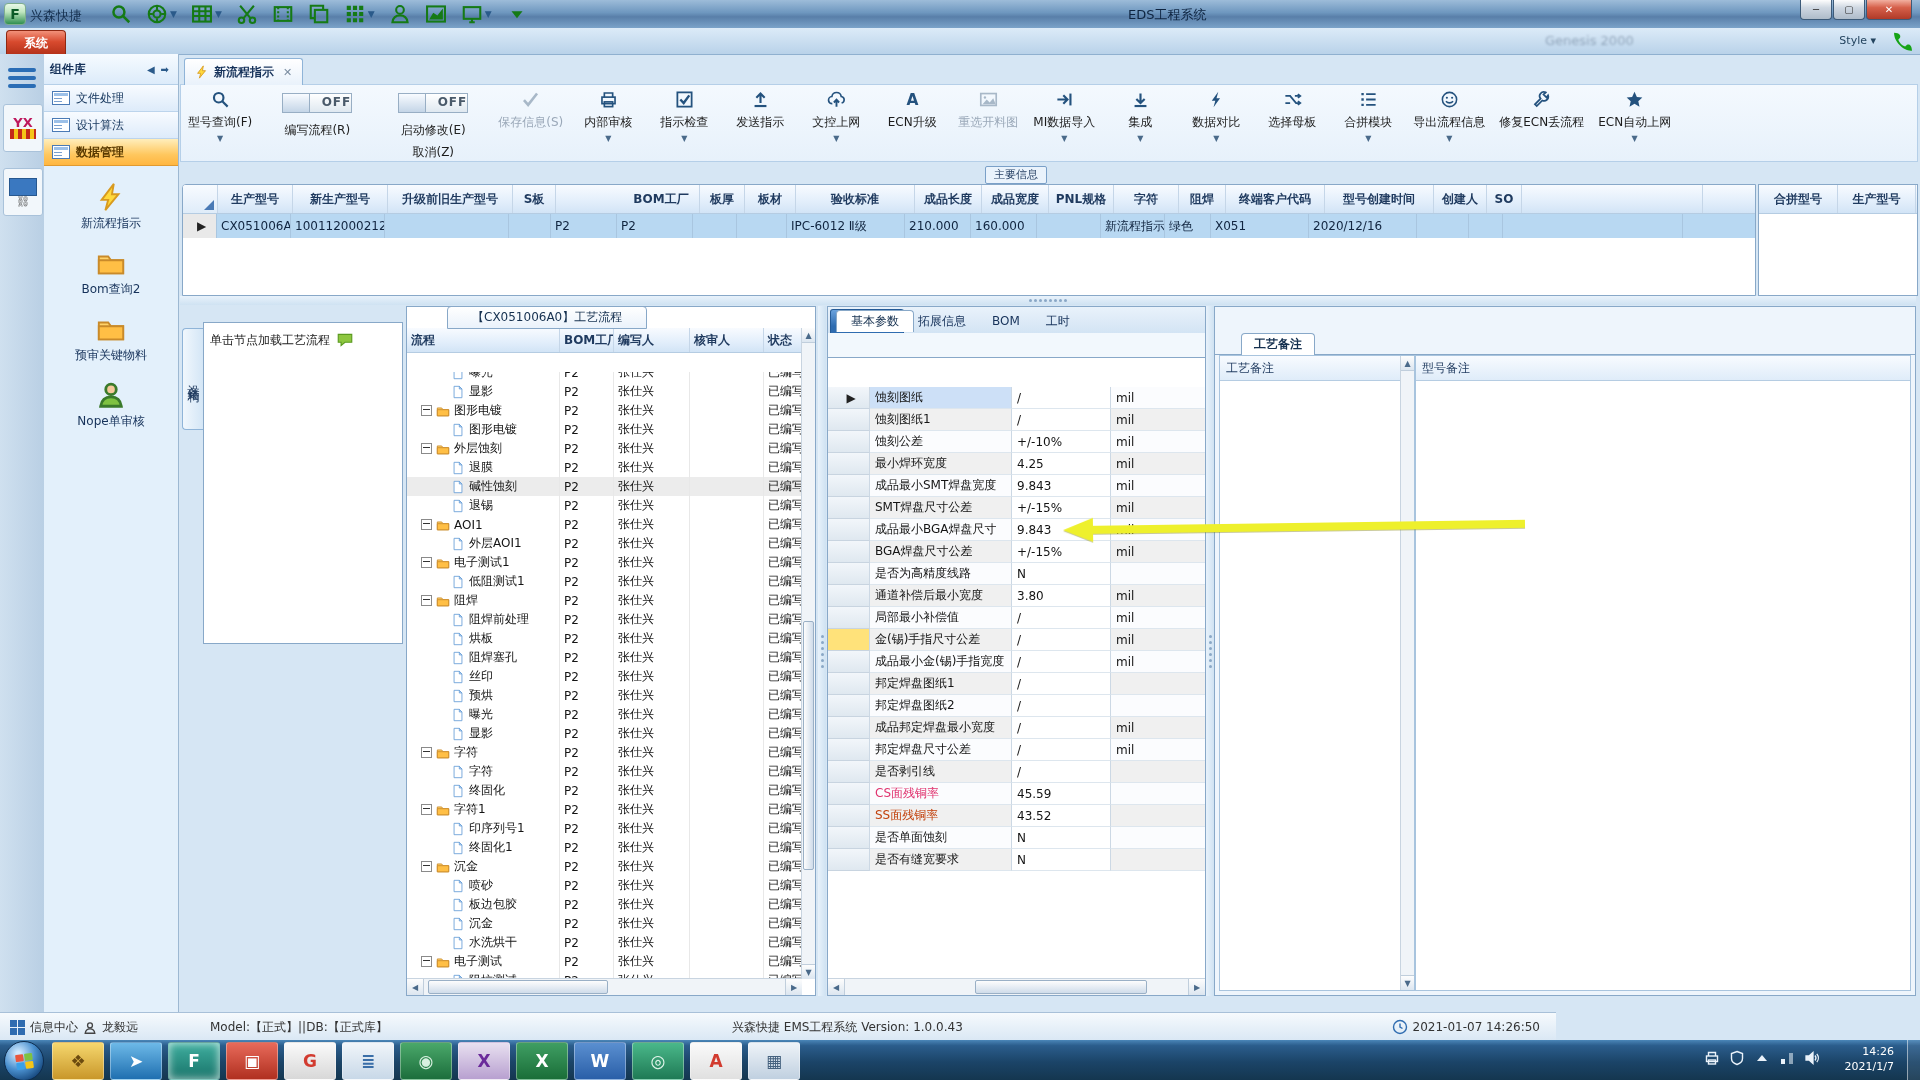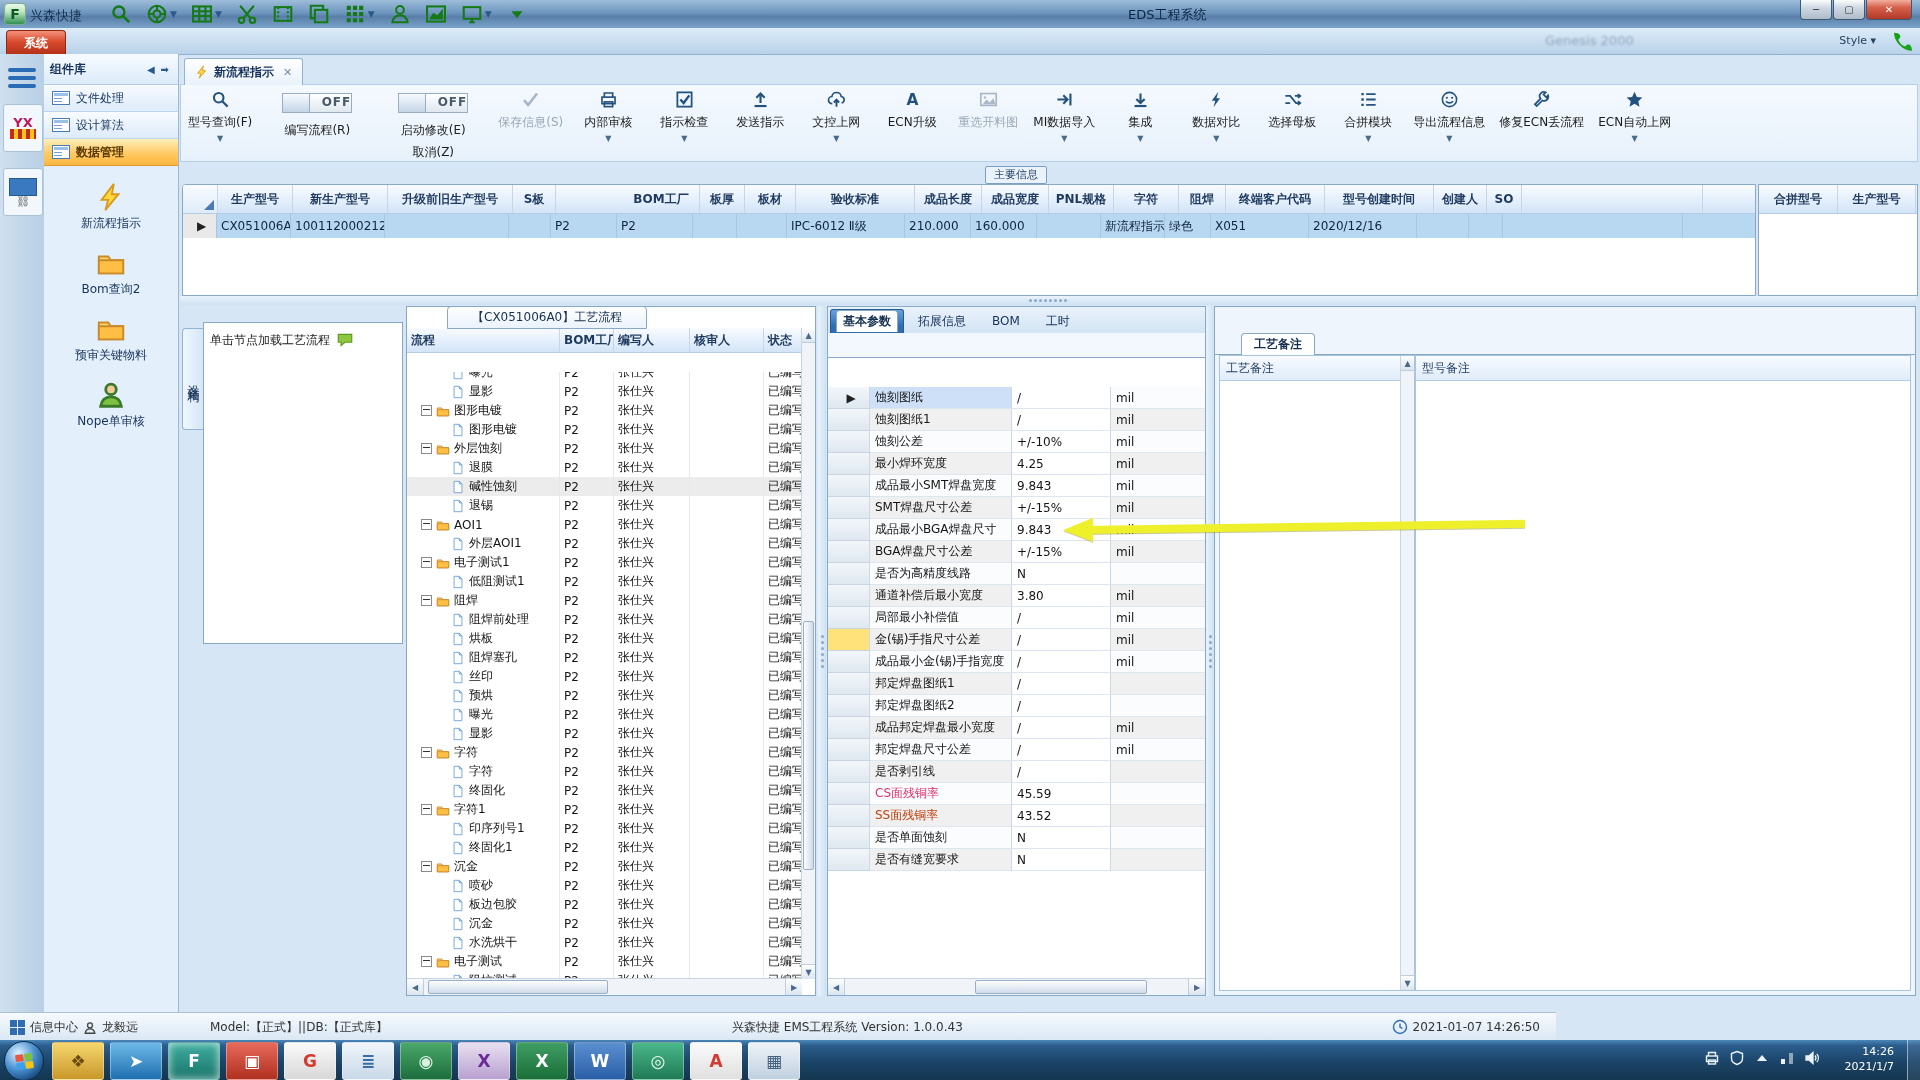--- a/index.html
+++ b/index.html
@@ -141,22 +141,22 @@
     background:linear-gradient(#fdfdfd,#dce6f0);border-right:1px solid #c0cedc;}
   .sc-btn-h.rt{margin-left:auto;border-left:1px solid #c0cedc;border-right:none;}
   .sc-thumb-h{margin-left:4px;width:45%;height:12px;background:linear-gradient(#fdfdfd,#cfdcea);border:1px solid #9ab0c6;border-radius:2px;}
   
   .paramspanel{position:absolute;left:827px;top:306px;width:379px;height:690px;background:#fff;border:1px solid #88a8c8;box-sizing:border-box;}
   .d-tabs{position:absolute;left:0;top:0;right:0;height:26px;background:linear-gradient(#e9f2fb,#d3e4f4);
     border-bottom:1px solid #a8c4de;display:flex;align-items:flex-end;padding-left:2px;gap:2px;}
   .d-tab{height:23px;line-height:22px;padding:0 12px;color:#16325a;border-radius:3px 3px 0 0;}
   .d-tab[data-active="true"]{background:linear-gradient(#6aa2dd,#2f6cb0 70%);color:#fff;font-weight:bold;border:1px solid #245a96;border-bottom:none;}
   .d-subrow{position:absolute;left:0;top:26px;right:0;height:24px;border-bottom:1px solid #88a8c8;background:#f2f8fd;}
-  .d-subtab{position:absolute;left:8px;top:3px;height:21px;line-height:20px;padding:0 6px;background:#fff;
-    border:1px solid #88a8c8;border-bottom:none;border-radius:4px 4px 0 0;font-weight:bold;color:#15304f;}
+  .d-subtab{position:absolute;left:8px;top:3px;height:21px;line-height:20px;padding:0 14px;background:#fff;
+    border:1px solid #88a8c8;border-bottom:none;border-radius:4px 4px 0 0;font-weight:normal;color:#15304f;}
   .p-head{position:absolute;left:0;top:50px;right:0;height:30px;display:flex;
     background:linear-gradient(#f8fbff,#e2eefb 60%,#d2e4f6);border-bottom:1px solid #b5cce2;}
   .p-hc{border-right:1px solid #c5d6e8;color:#1f3a5f;font-weight:bold;display:flex;align-items:center;justify-content:center;box-sizing:border-box;}
   .pw-sel{width:42px;position:relative;background:linear-gradient(#f8fbff,#dfecf9);}
   .pw-sel:after{content:"";position:absolute;right:3px;bottom:3px;border-left:10px solid transparent;border-bottom:10px solid #4a7ab5;}
   .pw-item{width:142px;}.pw-val{width:99px;}.pw-unit{flex:1;}
   .p-rows{position:absolute;left:0;top:80px;right:0;bottom:16px;overflow:hidden;}
   .p-row{display:flex;height:22px;}
   .p-c{box-sizing:border-box;border-right:1px solid #ccd8e4;border-bottom:1px solid #dde6ee;height:22px;
     display:flex;align-items:center;padding-left:5px;overflow:hidden;white-space:nowrap;color:#141414;}

